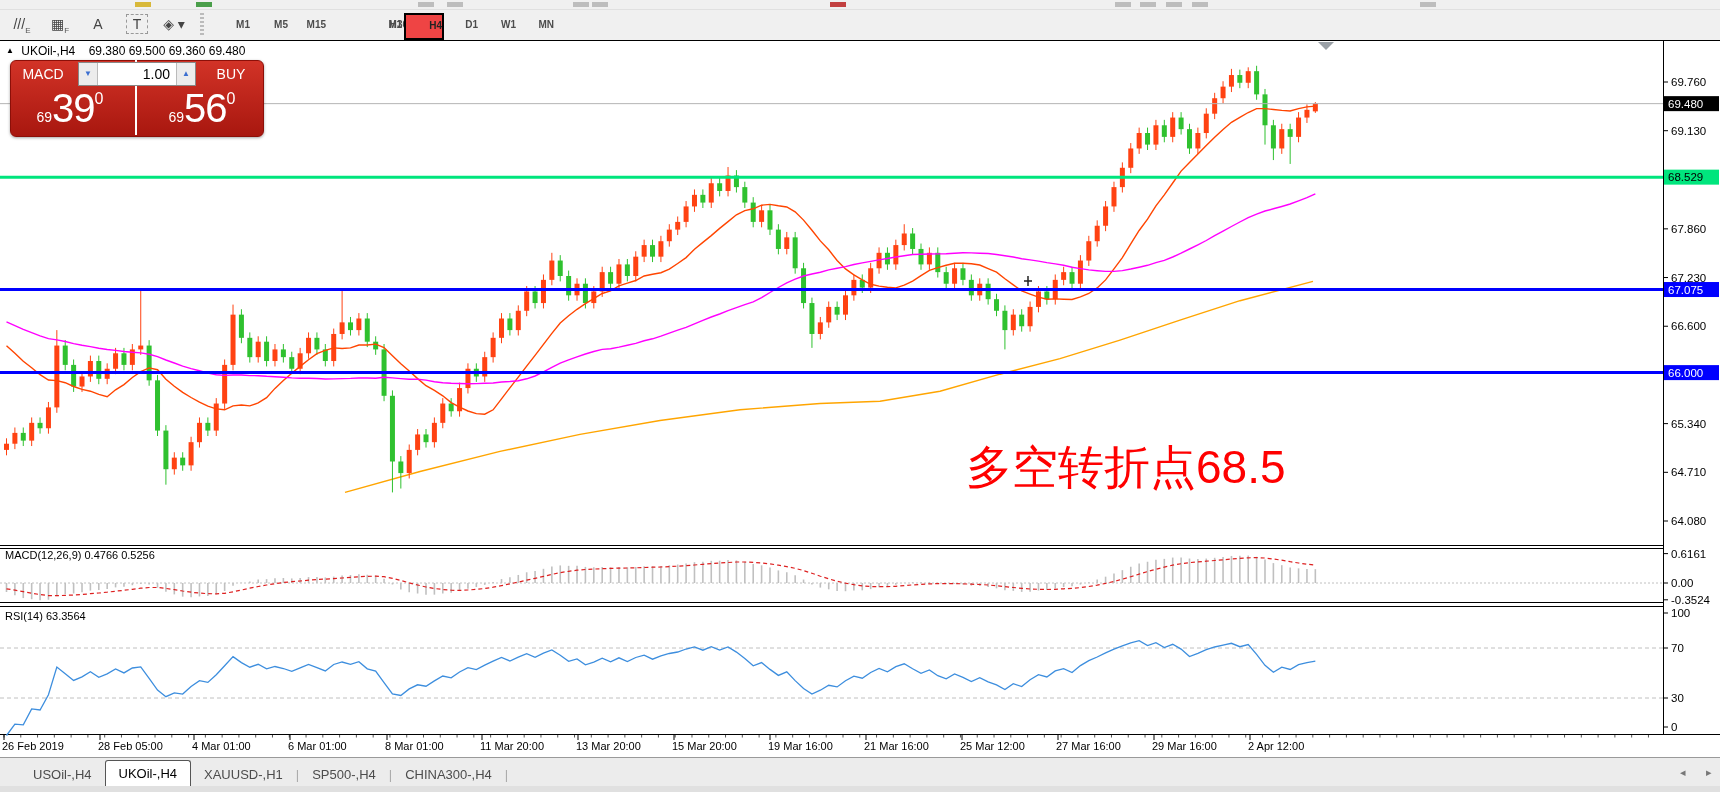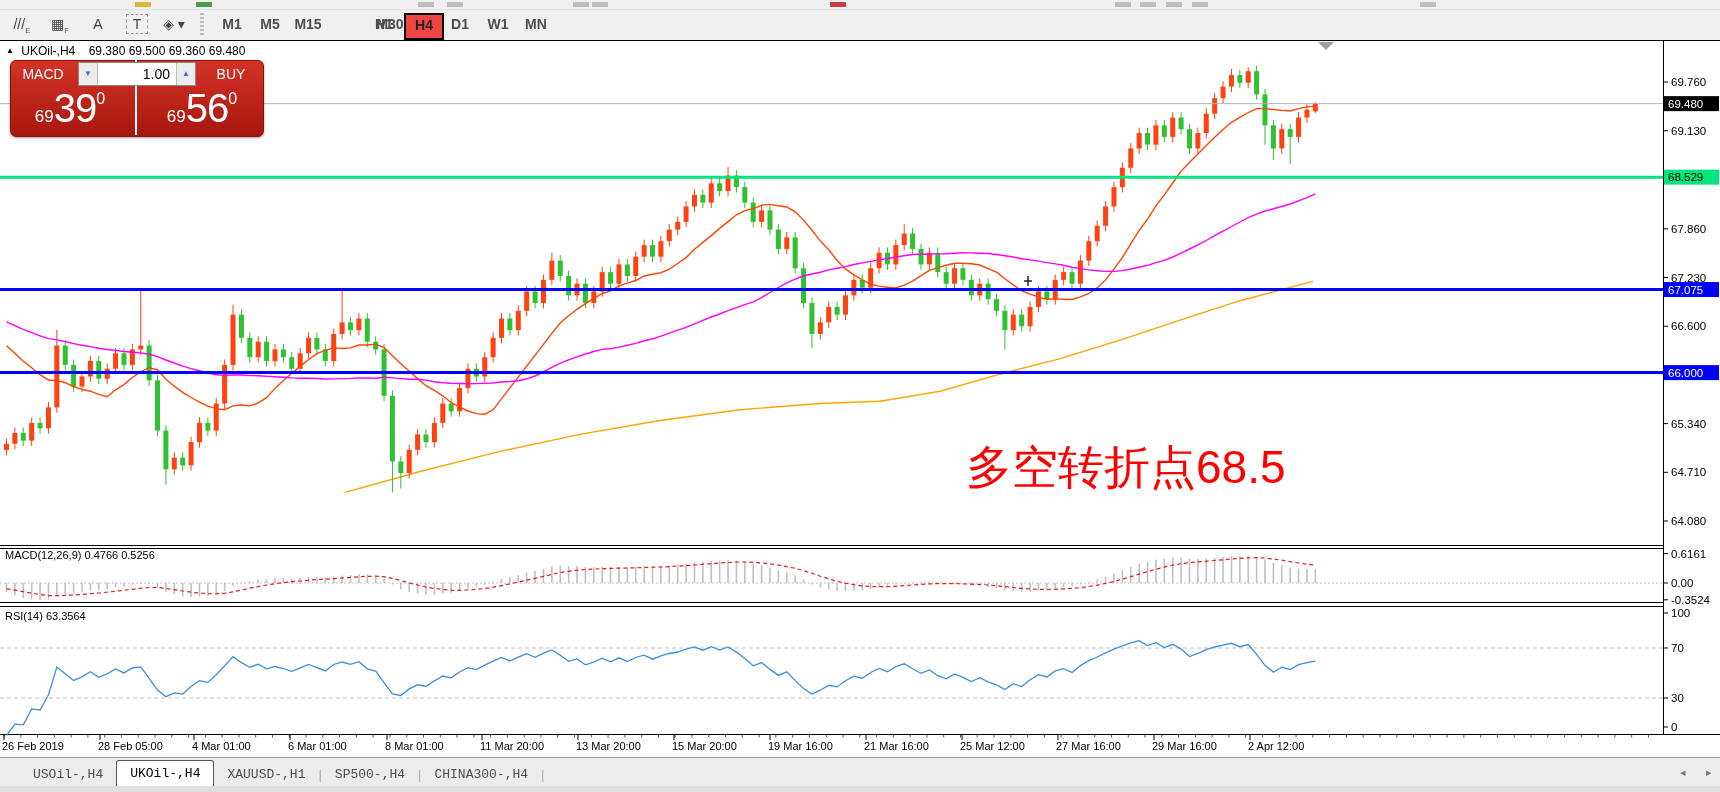--- a/index.html
+++ b/index.html
@@ -7,51 +7,51 @@
         font-family:"Liberation Sans", sans-serif;background:#fff;}
   .abs{position:absolute;}
   
   #top-strip{left:0;top:0;width:1720px;height:9px;background:#f0f0f0;border-bottom:1px solid #e0e0e0;}
   #toolbar{left:0;top:10px;width:1720px;height:30px;background:#f0f0f0;}
   .tool-icon{position:absolute;top:2px;width:32px;height:24px;text-align:center;line-height:24px;
              font-size:14px;color:#444;cursor:default;}
   .tool-icon .sub{font-size:8px;color:#555;vertical-align:-4px;}
   .tool-sep{position:absolute;top:3px;width:4px;height:22px;
             background:repeating-linear-gradient(#bbb 0 2px,#f0f0f0 2px 4px);}
-  .tf-btn{position:absolute;top:3px;width:36px;height:23px;line-height:23px;text-align:center;
-          font-size:14px;font-weight:bold;color:#4c4c4c;}
+  .tf-btn{position:absolute;top:3px;width:36px;height:23px;line-height:23px;text-align:right;
+          font-size:10px;font-weight:bold;color:#4c4c4c;}
   .tf-btn.active{background:#ef4444;border:2px solid #000000;line-height:21px;color:#222;}
   
   #chart-header{left:6px;top:44px;font-size:12px;color:#000;white-space:nowrap;}
   #chart-header .arrow{font-size:8px;vertical-align:2px;}
   #chart-header .sym{margin-left:4px;}
   #chart-header .ohlc{margin-left:10px;}
   
   #trade-panel{left:10px;top:60px;width:252px;height:75px;border-radius:6px;
                background:linear-gradient(#d23327,#a8170f);border:1px solid #8c0f08;
                box-shadow:0 1px 3px rgba(0,0,0,.35);}
   #tp-divider{left:135px;top:60px;width:2px;height:75px;background:#fff;}
   .tp-side-label{position:absolute;top:66px;width:70px;text-align:center;color:#fff;font-size:14px;}
   #vol-box{left:78px;top:62px;width:116px;height:22px;background:#fff;border:1px solid #888;display:flex;}
   .vol-btn{width:18px;height:22px;background:#ececec;border-right:1px solid #bbb;text-align:center;
            line-height:22px;font-size:8px;color:#3c6fd0;}
   .vol-btn.right{border-right:none;border-left:1px solid #bbb;}
   #vol-value{flex:1;text-align:right;font-size:14px;line-height:22px;padding-right:6px;color:#000;}
   .tp-price{position:absolute;top:86px;width:124px;text-align:center;color:#fff;white-space:nowrap;}
-  .tp-price .small{font-size:17px;}
+  .tp-price .small{font-size:14px;}
   .tp-price .big{font-size:40px;letter-spacing:-1px;}
   .tp-price .sup{font-size:16px;vertical-align:18px;}
   
   .ind-label{font-size:11px;color:#000;white-space:nowrap;}
   
   #annotation{left:966px;top:442px;font-size:46px;color:#ff0000;white-space:nowrap;line-height:1.1;}
   
   #tabbar{left:0;top:757px;width:1720px;height:29px;background:#ececec;border-top:1px solid #9a9a9a;
           display:flex;align-items:flex-end;}
-  .tab{height:24px;line-height:24px;padding:0 13px;font-size:13px;color:#4c4c4c;white-space:nowrap;font-family:Liberation Mono, monospace;}
+  .tab{height:24px;line-height:24px;padding:0 13px;font-size:13px;color:#4c4c4c;white-space:nowrap;}
   .tab.active{background:#fff;border:1px solid #555;border-bottom:none;border-radius:3px 3px 0 0;
               color:#000;height:26px;line-height:26px;}
   .tab-sep{color:#aaa;line-height:24px;font-size:13px;}
   #tab-left-pad{width:20px;}
   .tab-arrow{position:absolute;top:766px;font-size:11px;color:#777;}
   #bottom-strip{left:0;top:786px;width:1720px;height:6px;background:#e0e0e0;}
 </style>
 </head>
 <body>
 

